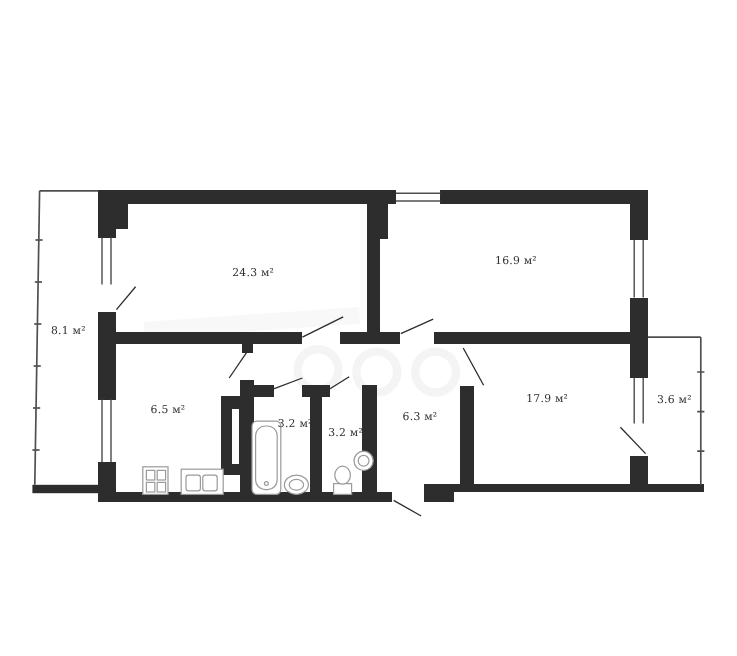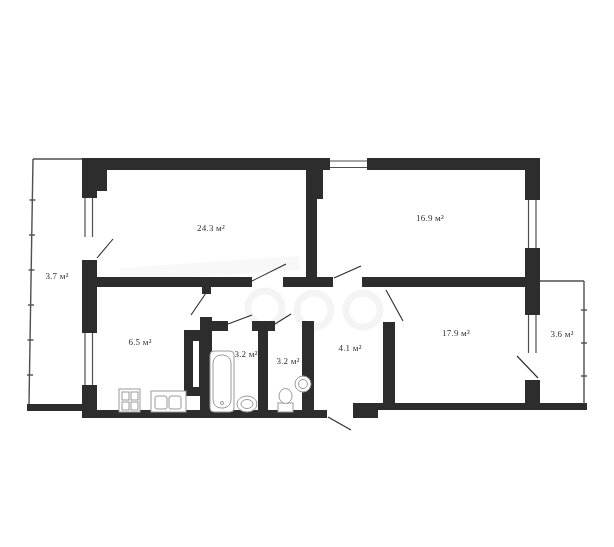--- a/index.html
+++ b/index.html
@@ -1,20 +1,20 @@
 <!DOCTYPE html>
 <html><head>
 <meta charset="utf-8">
 <style>
   html,body{margin:0;padding:0;background:#ffffff;}
   .stage{position:relative;width:614px;height:547px;background:#ffffff;overflow:hidden;
          font-family:"DejaVu Serif", serif;}
   .stage svg{position:absolute;left:0;top:0;}
   .room-label{position:absolute;transform:translate(-50%,-50%);
-              font-size:9px;color:#2f2f2f;white-space:nowrap;letter-spacing:.2px;font-family:Liberation Serif, serif;}
+              font-size:9px;color:#2f2f2f;white-space:nowrap;letter-spacing:.2px;}
 </style>
 </head>
 <body>
 
 <div class="stage">
 
   <svg width="614" height="547" viewBox="0 0 614 547">
 
     <g opacity="0.10">
       <circle cx="265" cy="308" r="17" fill="none" stroke="#9a9a9a" stroke-width="7"></circle>
@@ -149,22 +149,22 @@
         <ellipse cx="285.5" cy="396" rx="6.5" ry="7.5"></ellipse>
       </g>
 
       <g>
         <circle cx="303" cy="384" r="8"></circle>
         <circle cx="303" cy="384" r="4.5"></circle>
       </g>
     </g>
   </svg>
 
-  <span class="room-label" style="left:57px;top:276px">3.7 м²</span>
+  <span class="room-label" style="left:57px;top:276px">8.1 м²</span>
   <span class="room-label" style="left:211px;top:228px">24.3 м²</span>
   <span class="room-label" style="left:430px;top:218px">16.9 м²</span>
   <span class="room-label" style="left:140px;top:342px">6.5 м²</span>
   <span class="room-label" style="left:246px;top:354px">3.2 м²</span>
   <span class="room-label" style="left:288px;top:361px">3.2 м²</span>
-  <span class="room-label" style="left:350px;top:348px">4.1 м²</span>
+  <span class="room-label" style="left:350px;top:348px">6.3 м²</span>
   <span class="room-label" style="left:456px;top:333px">17.9 м²</span>
   <span class="room-label" style="left:562px;top:334px">3.6 м²</span>
 </div>
 
 </body></html>

